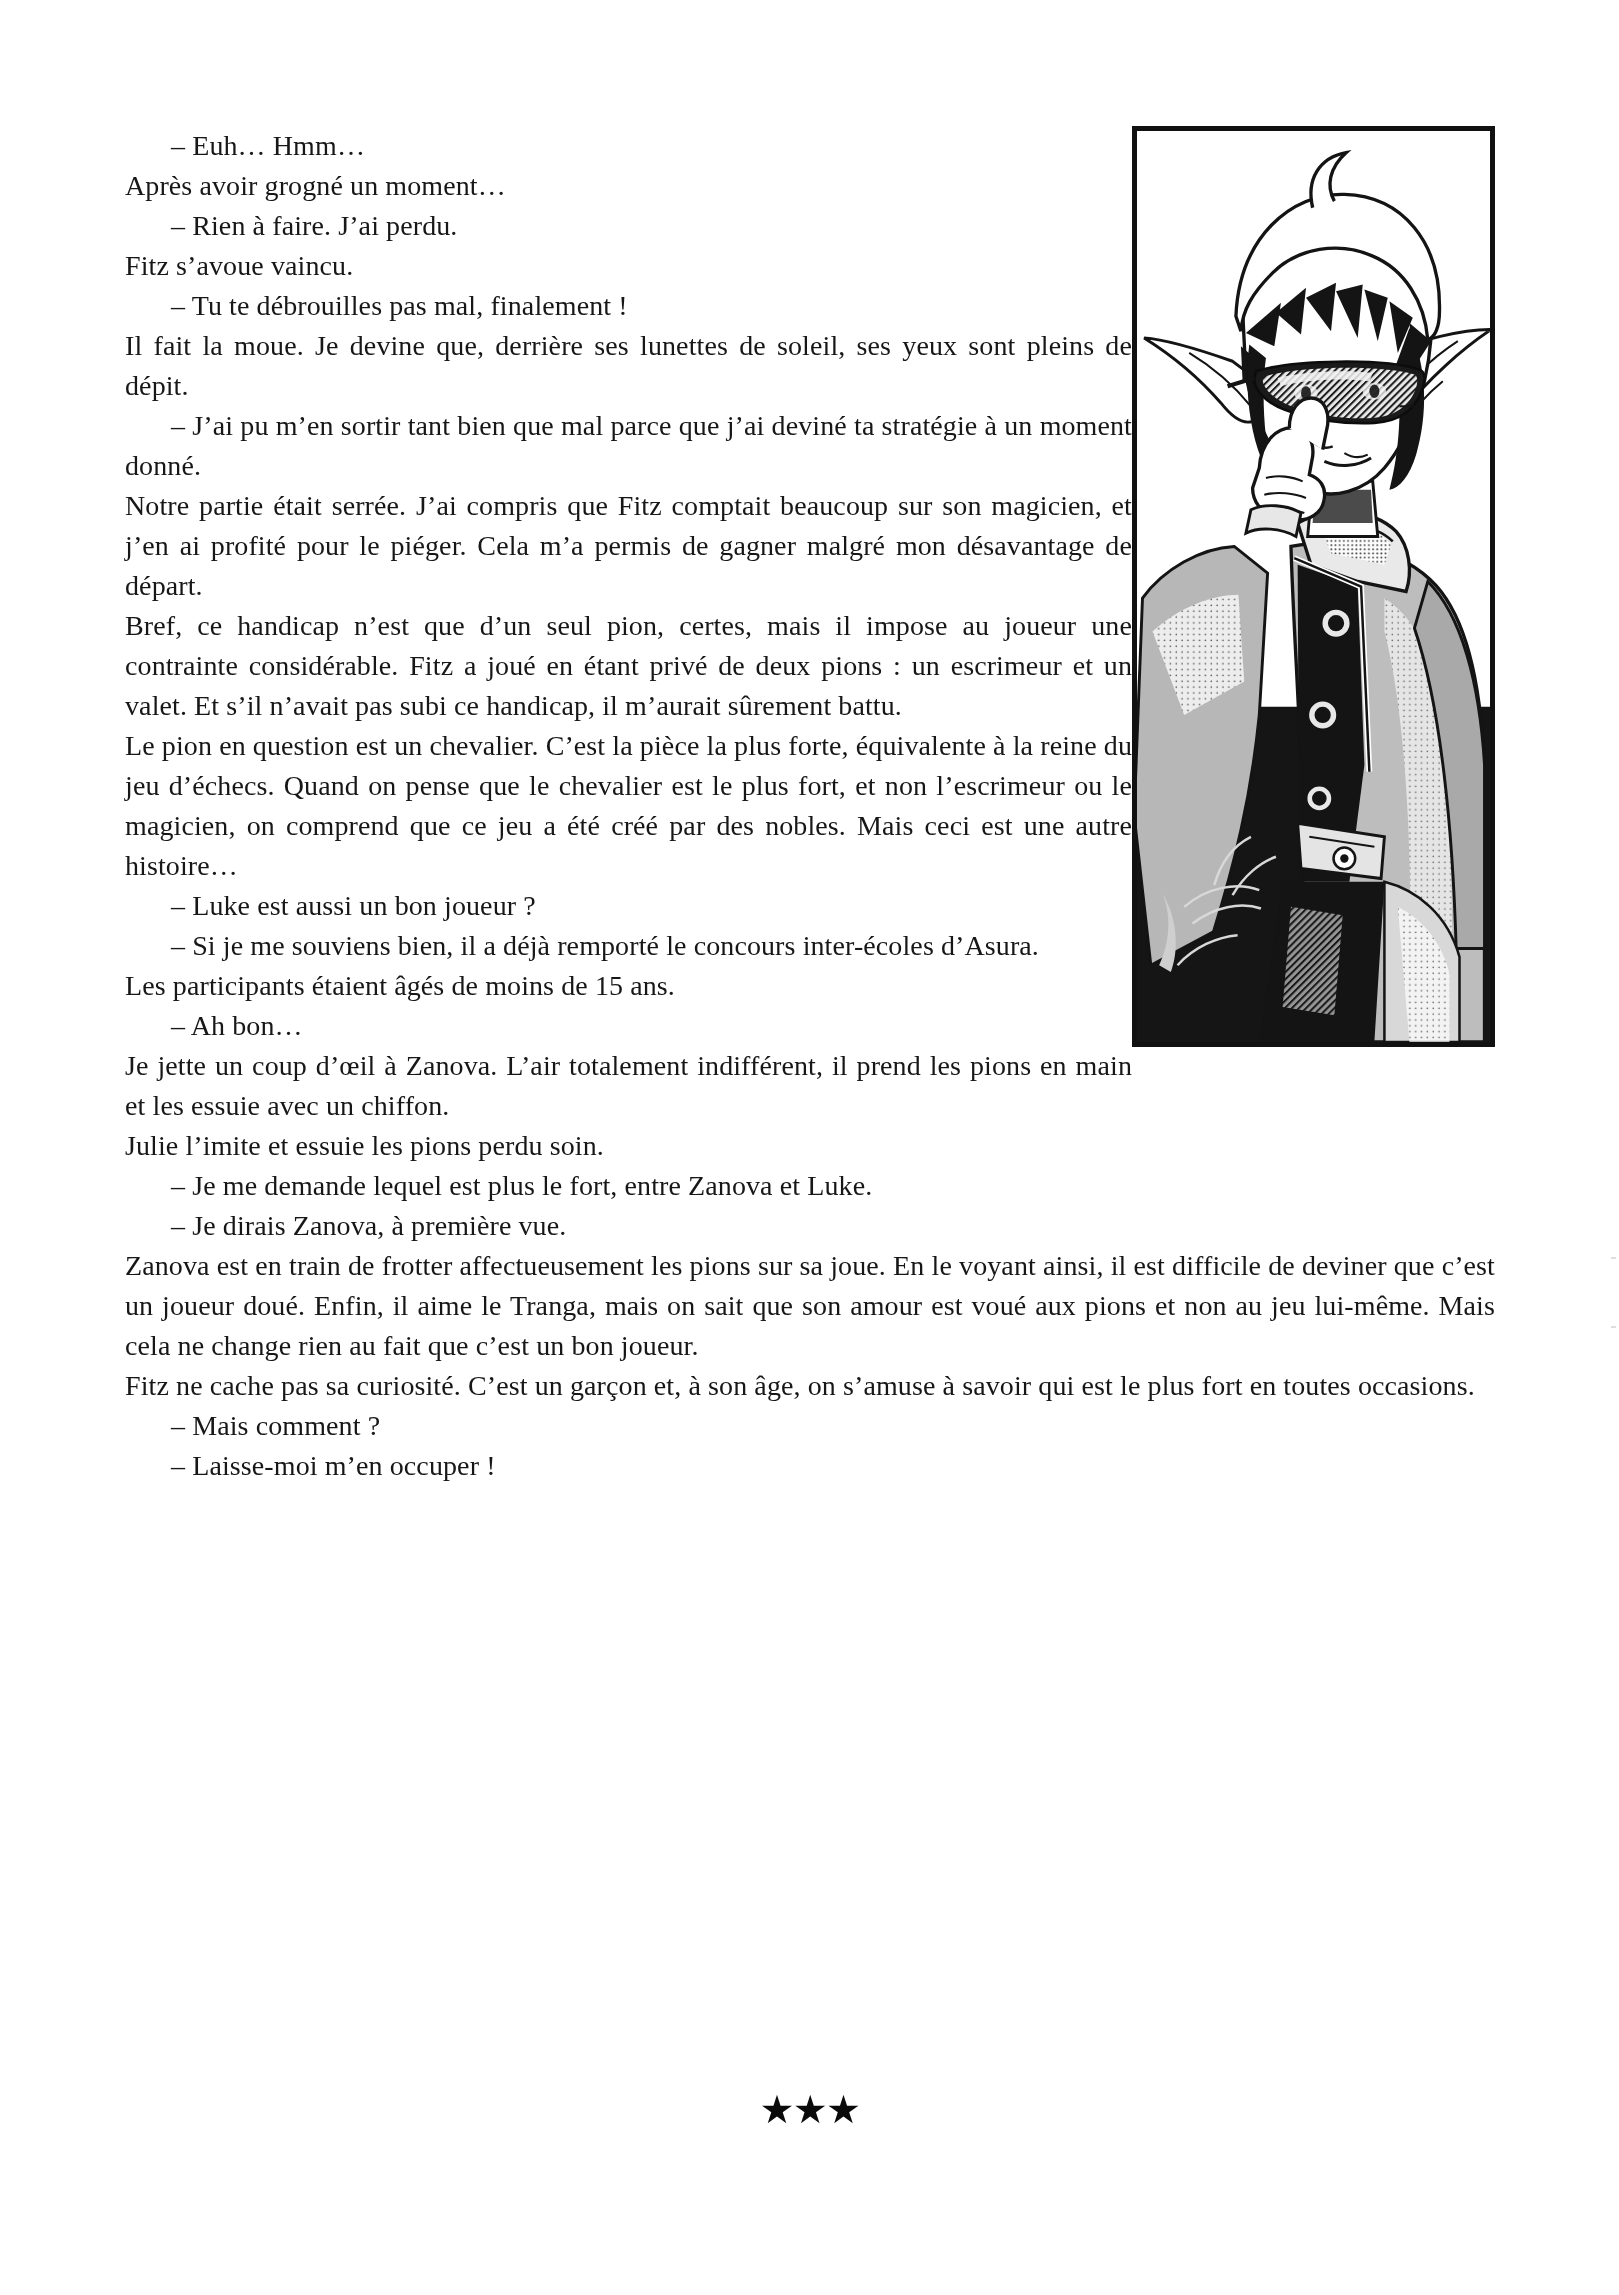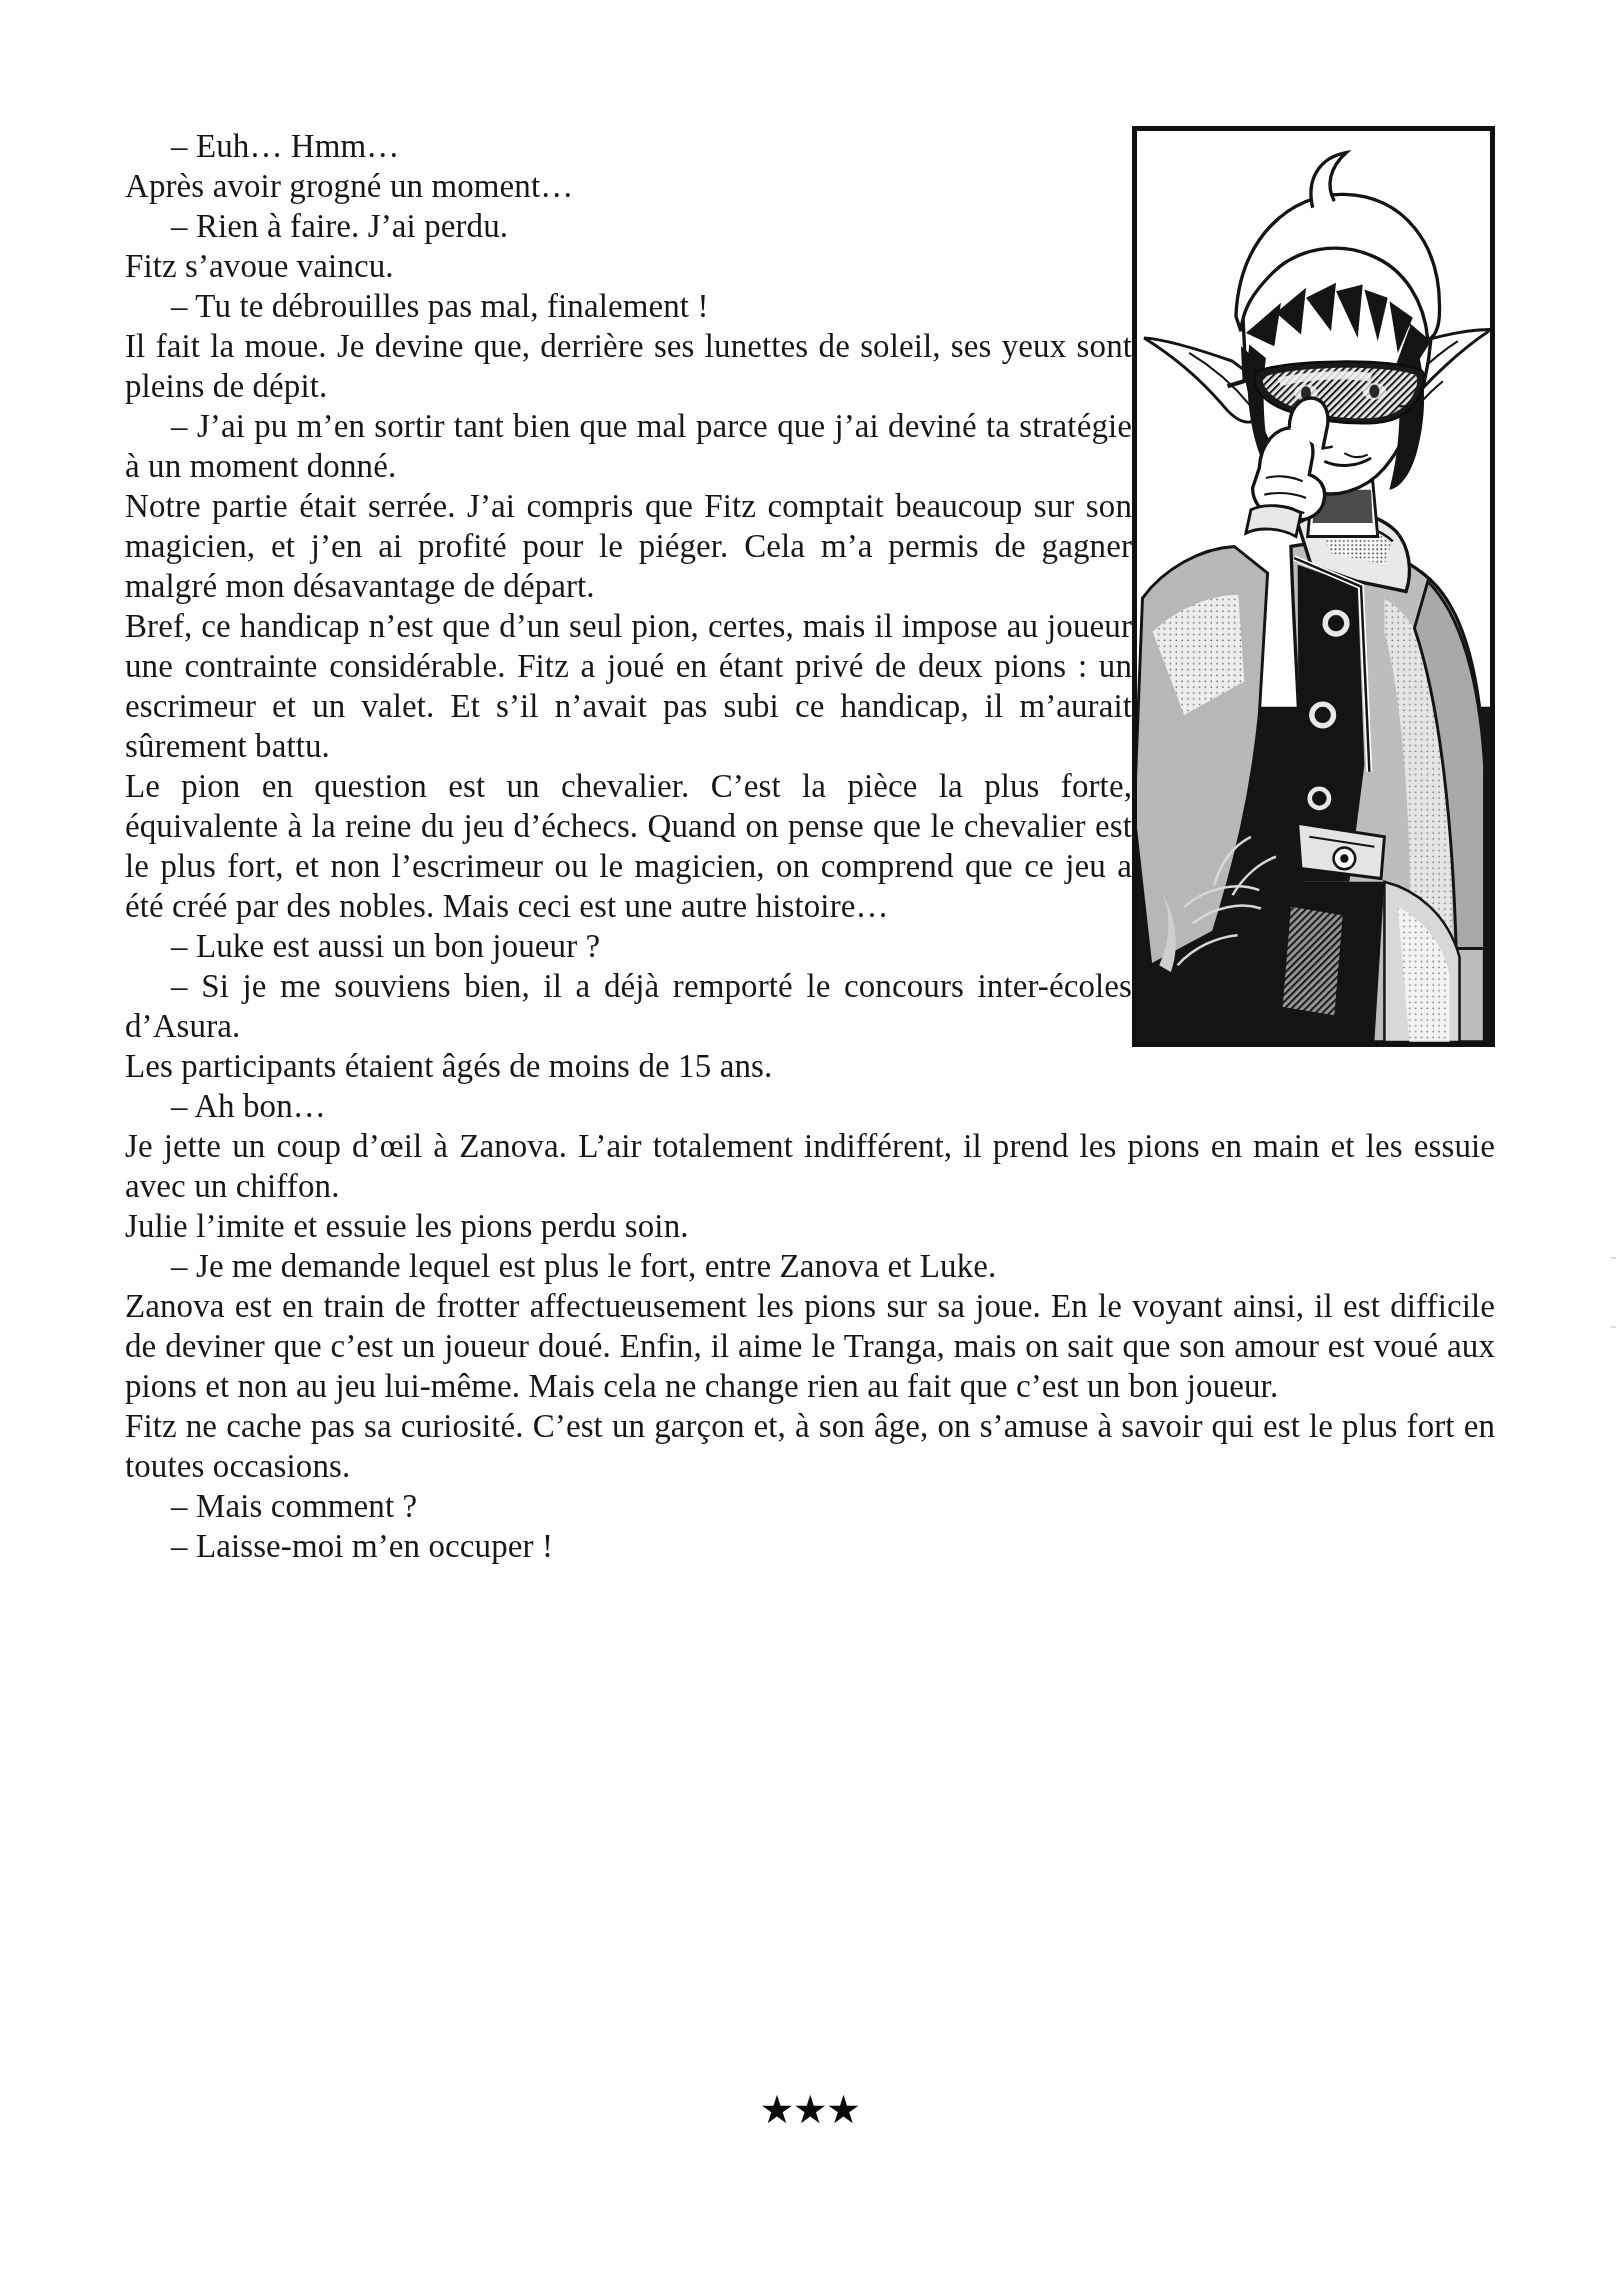--- a/index.html
+++ b/index.html
@@ -49,21 +49,21 @@
     display: block;
     width: 100%;
     height: 100%;
   }
 
   
   .prose p {
     margin: 0;
     text-align: justify;
     text-justify: inter-word;
-    font-size: 33px;
+    font-size: 28px;
     line-height: 40px;
     letter-spacing: 0.1px;
     hyphens: manual;
   }
   .prose p.dialogue {
     text-indent: 46px;
   }
   .prose p.narration {
     text-indent: 0;
   }
@@ -253,20 +253,21 @@
       <p class="narration">Notre partie était serrée. J’ai compris que Fitz comptait beaucoup sur son magicien, et j’en ai profité pour le piéger. Cela m’a permis de gagner malgré mon désavantage de départ.</p>
       <p class="narration">Bref, ce handicap n’est que d’un seul pion, certes, mais il impose au joueur une contrainte considérable. Fitz a joué en étant privé de deux pions : un escrimeur et un valet. Et s’il n’avait pas subi ce handicap, il m’aurait sûrement battu.</p>
       <p class="narration">Le pion en question est un chevalier. C’est la pièce la plus forte, équivalente à la reine du jeu d’échecs. Quand on pense que le chevalier est le plus fort, et non l’escrimeur ou le magicien, on comprend que ce jeu a été créé par des nobles. Mais ceci est une autre histoire…</p>
       <p class="dialogue">– Luke est aussi un bon joueur ?</p>
       <p class="dialogue">– Si je me souviens bien, il a déjà remporté le concours inter-écoles d’Asura.</p>
       <p class="narration">Les participants étaient âgés de moins de 15 ans.</p>
       <p class="dialogue">– Ah bon…</p>
       <p class="narration">Je jette un coup d’œil à Zanova. L’air totalement indifférent, il prend les pions en main et les essuie avec un chiffon.</p>
       <p class="narration">Julie l’imite et essuie les pions perdu soin.</p>
       <p class="dialogue">– Je me demande lequel est plus le fort, entre Zanova et Luke.</p>
+      <p class="dialogue">– Je dirais Zanova, à première vue.</p>
       <p class="narration">Zanova est en train de frotter affectueusement les pions sur sa joue. En le voyant ainsi, il est difficile de deviner que c’est un joueur doué. Enfin, il aime le Tranga, mais on sait que son amour est voué aux pions et non au jeu lui-même. Mais cela ne change rien au fait que c’est un bon joueur.</p>
       <p class="narration">Fitz ne cache pas sa curiosité. C’est un garçon et, à son âge, on s’amuse à savoir qui est le plus fort en toutes occasions.</p>
       <p class="dialogue">– Mais comment ?</p>
       <p class="dialogue">– Laisse-moi m’en occuper !</p>
     </div>
 
   </div>
 
   <div class="divider">
     <span class="stars">★★★</span>

